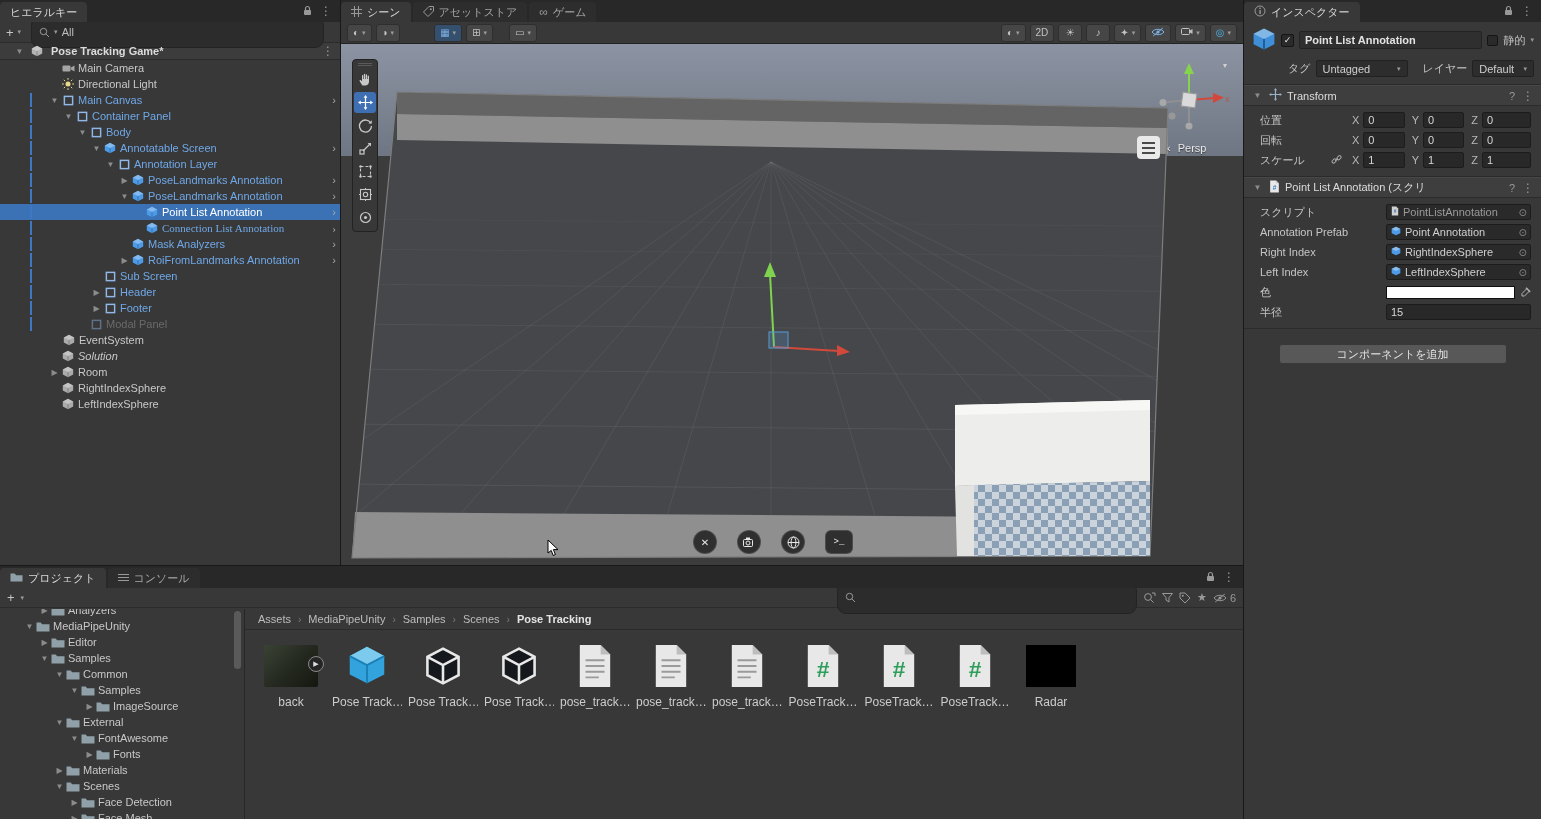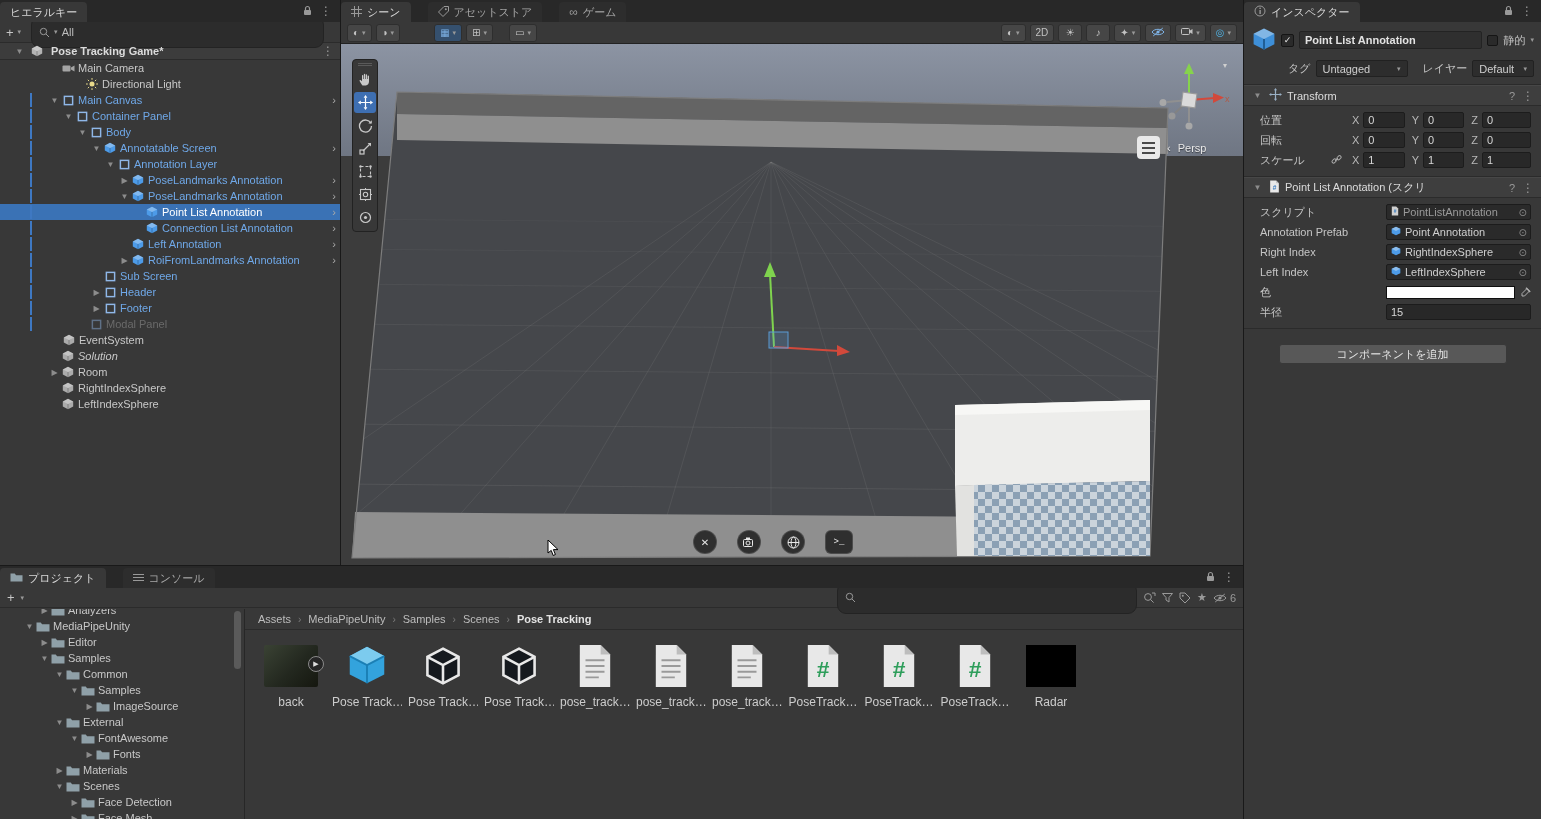--- a/index.html
+++ b/index.html
@@ -2,21 +2,21 @@
 <html><head>
 <meta charset="utf-8">
 <style>
 *{margin:0;padding:0;box-sizing:border-box}
 html,body{width:1541px;height:819px;overflow:hidden;background:#2a2a2a;
   font-family:"Liberation Sans","DejaVu Sans",sans-serif;font-size:11px;color:#c8c8c8}
 .panel{position:absolute;background:#383838}
 
 .tabbar{height:22px;background:#282828;display:flex;align-items:flex-end;position:relative}
 .tab{height:20px;display:flex;align-items:center;gap:5px;padding:0 10px;color:#a9a9a9;
-  background:#2d2d2d;border-radius:4px 4px 0 0;margin-right:17px;white-space:nowrap}
+  background:#2d2d2d;border-radius:4px 4px 0 0;margin-right:2px;white-space:nowrap}
 .tab.active{background:#383838;color:#d8d8d8}
 .bar-icons{margin-left:auto;display:flex;align-items:center;gap:8px;padding:0 8px;height:22px;color:#999}
 .kebab{color:#999;font-size:12px;line-height:1}
 
 .htoolbar{height:21px;display:flex;align-items:center;gap:4px;padding:0 6px;border-bottom:1px solid #2b2b2b}
 .plus{color:#c6c6c6;font-size:13px;line-height:1}
 .caret{color:#999;font-size:7px}
 .search{height:32px;background:#2c2c2c;border:1px solid #232323;border-radius:9px;
   display:flex;align-items:center;gap:4px;padding:0 7px;color:#b8b8b8}
 .scene-head{height:17px;display:flex;align-items:center;gap:4px;padding:0 6px 0 13px;
@@ -168,21 +168,21 @@
       <div class="hrow normal" style="padding-left: 48px;">
         <span class="tri"></span>
         <span class="ic">
           <svg width="13" height="11" viewBox="0 0 13 11">
             <rect x="0.5" y="2.5" width="8" height="6" rx="1" fill="#a5a5a5"></rect>
             <path d="M9 4.5 12.5 2.5v6L9 6.5Z" fill="#a5a5a5"></path>
           </svg>
         </span>
         <span class="lbl">Main Camera</span>
       </div>
-      <div class="hrow normal" style="padding-left: 72px;">
+      <div class="hrow normal" style="padding-left: 48px;">
         <span class="tri"></span>
         <span class="ic">
           <svg width="12" height="12" viewBox="0 0 12 12">
             <circle cx="6" cy="6" r="2.5" fill="#e8d98a"></circle>
             <g stroke="#e8d98a">
               <path d="M6 0v1.8M6 10.2V12M0 6h1.8M10.2 6H12M1.8 1.8l1.3 1.3M8.9 8.9l1.3 1.3M10.2 1.8 8.9 3.1M3.1 8.9 1.8 10.2"></path>
             </g>
           </svg>
         </span>
         <span class="lbl">Directional Light</span>
@@ -265,42 +265,42 @@
         <span class="ic">
           <svg width="12" height="12" viewBox="0 0 12 12">
             <path d="M6 .8 11.2 3.4v5.2L6 11.2.8 8.6V3.4Z" fill="#4d9be8"></path>
             <path d="M6 .8 11.2 3.4 6 6 .8 3.4Z" fill="#fff" fill-opacity=".3"></path>
             <path d="M6 6v5.2" stroke="#000" stroke-opacity=".25"></path>
           </svg>
         </span>
         <span class="lbl">Point List Annotation</span>
         <span class="chev">›</span>
       </div>
-      <div class="hrow prefab bar" style="padding-left: 132px;">
+      <div class="hrow prefab bar" style="padding-left: 132px; font-family: Liberation Serif, serif;">
         <span class="tri"></span>
         <span class="ic">
           <svg width="12" height="12" viewBox="0 0 12 12">
             <path d="M6 .8 11.2 3.4v5.2L6 11.2.8 8.6V3.4Z" fill="#4d9be8"></path>
             <path d="M6 .8 11.2 3.4 6 6 .8 3.4Z" fill="#fff" fill-opacity=".3"></path>
             <path d="M6 6v5.2" stroke="#000" stroke-opacity=".25"></path>
           </svg>
         </span>
         <span class="lbl">Connection List Annotation</span>
         <span class="chev">›</span>
       </div>
       <div class="hrow prefab bar" style="padding-left: 118px;">
         <span class="tri"></span>
         <span class="ic">
           <svg width="12" height="12" viewBox="0 0 12 12">
             <path d="M6 .8 11.2 3.4v5.2L6 11.2.8 8.6V3.4Z" fill="#4d9be8"></path>
             <path d="M6 .8 11.2 3.4 6 6 .8 3.4Z" fill="#fff" fill-opacity=".3"></path>
             <path d="M6 6v5.2" stroke="#000" stroke-opacity=".25"></path>
           </svg>
         </span>
-        <span class="lbl">Left Annotation</span>
+        <span class="lbl">Mask Analyzers</span>
         <span class="chev">›</span>
       </div>
       <div class="hrow prefab bar" style="padding-left: 118px;">
         <span class="tri">▶</span>
         <span class="ic">
           <svg width="12" height="12" viewBox="0 0 12 12">
             <path d="M6 .8 11.2 3.4v5.2L6 11.2.8 8.6V3.4Z" fill="#4d9be8"></path>
             <path d="M6 .8 11.2 3.4 6 6 .8 3.4Z" fill="#fff" fill-opacity=".3"></path>
             <path d="M6 6v5.2" stroke="#000" stroke-opacity=".25"></path>
           </svg>

